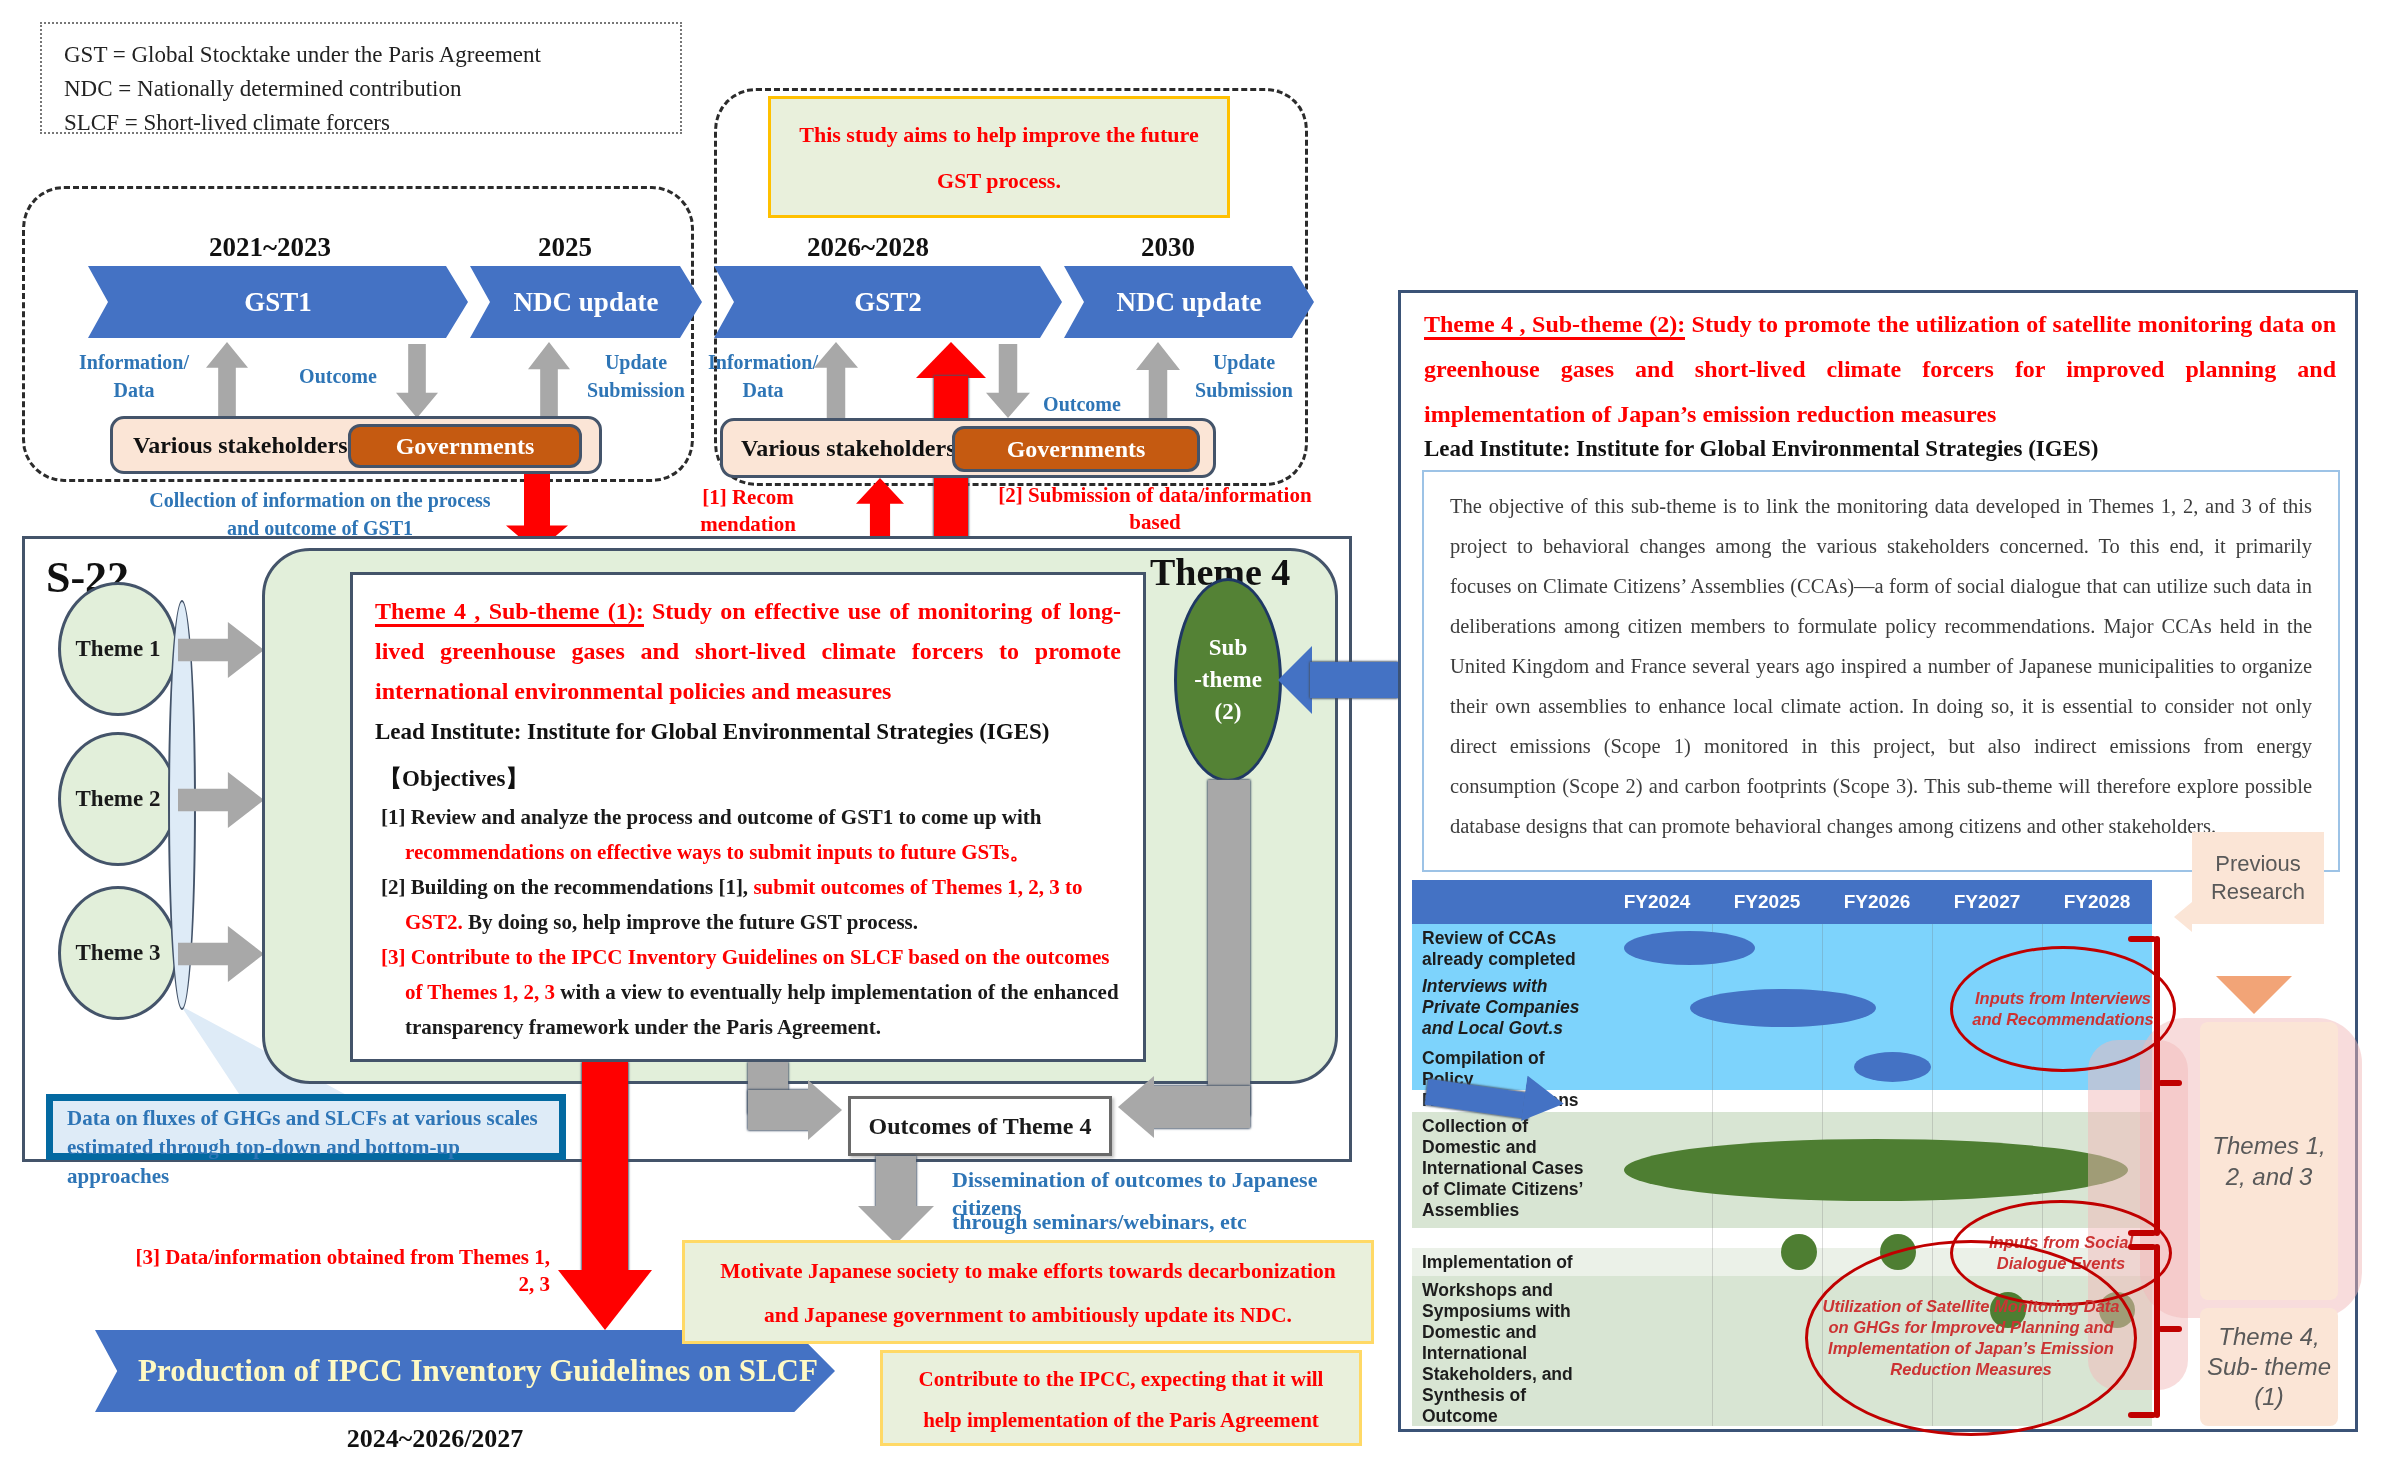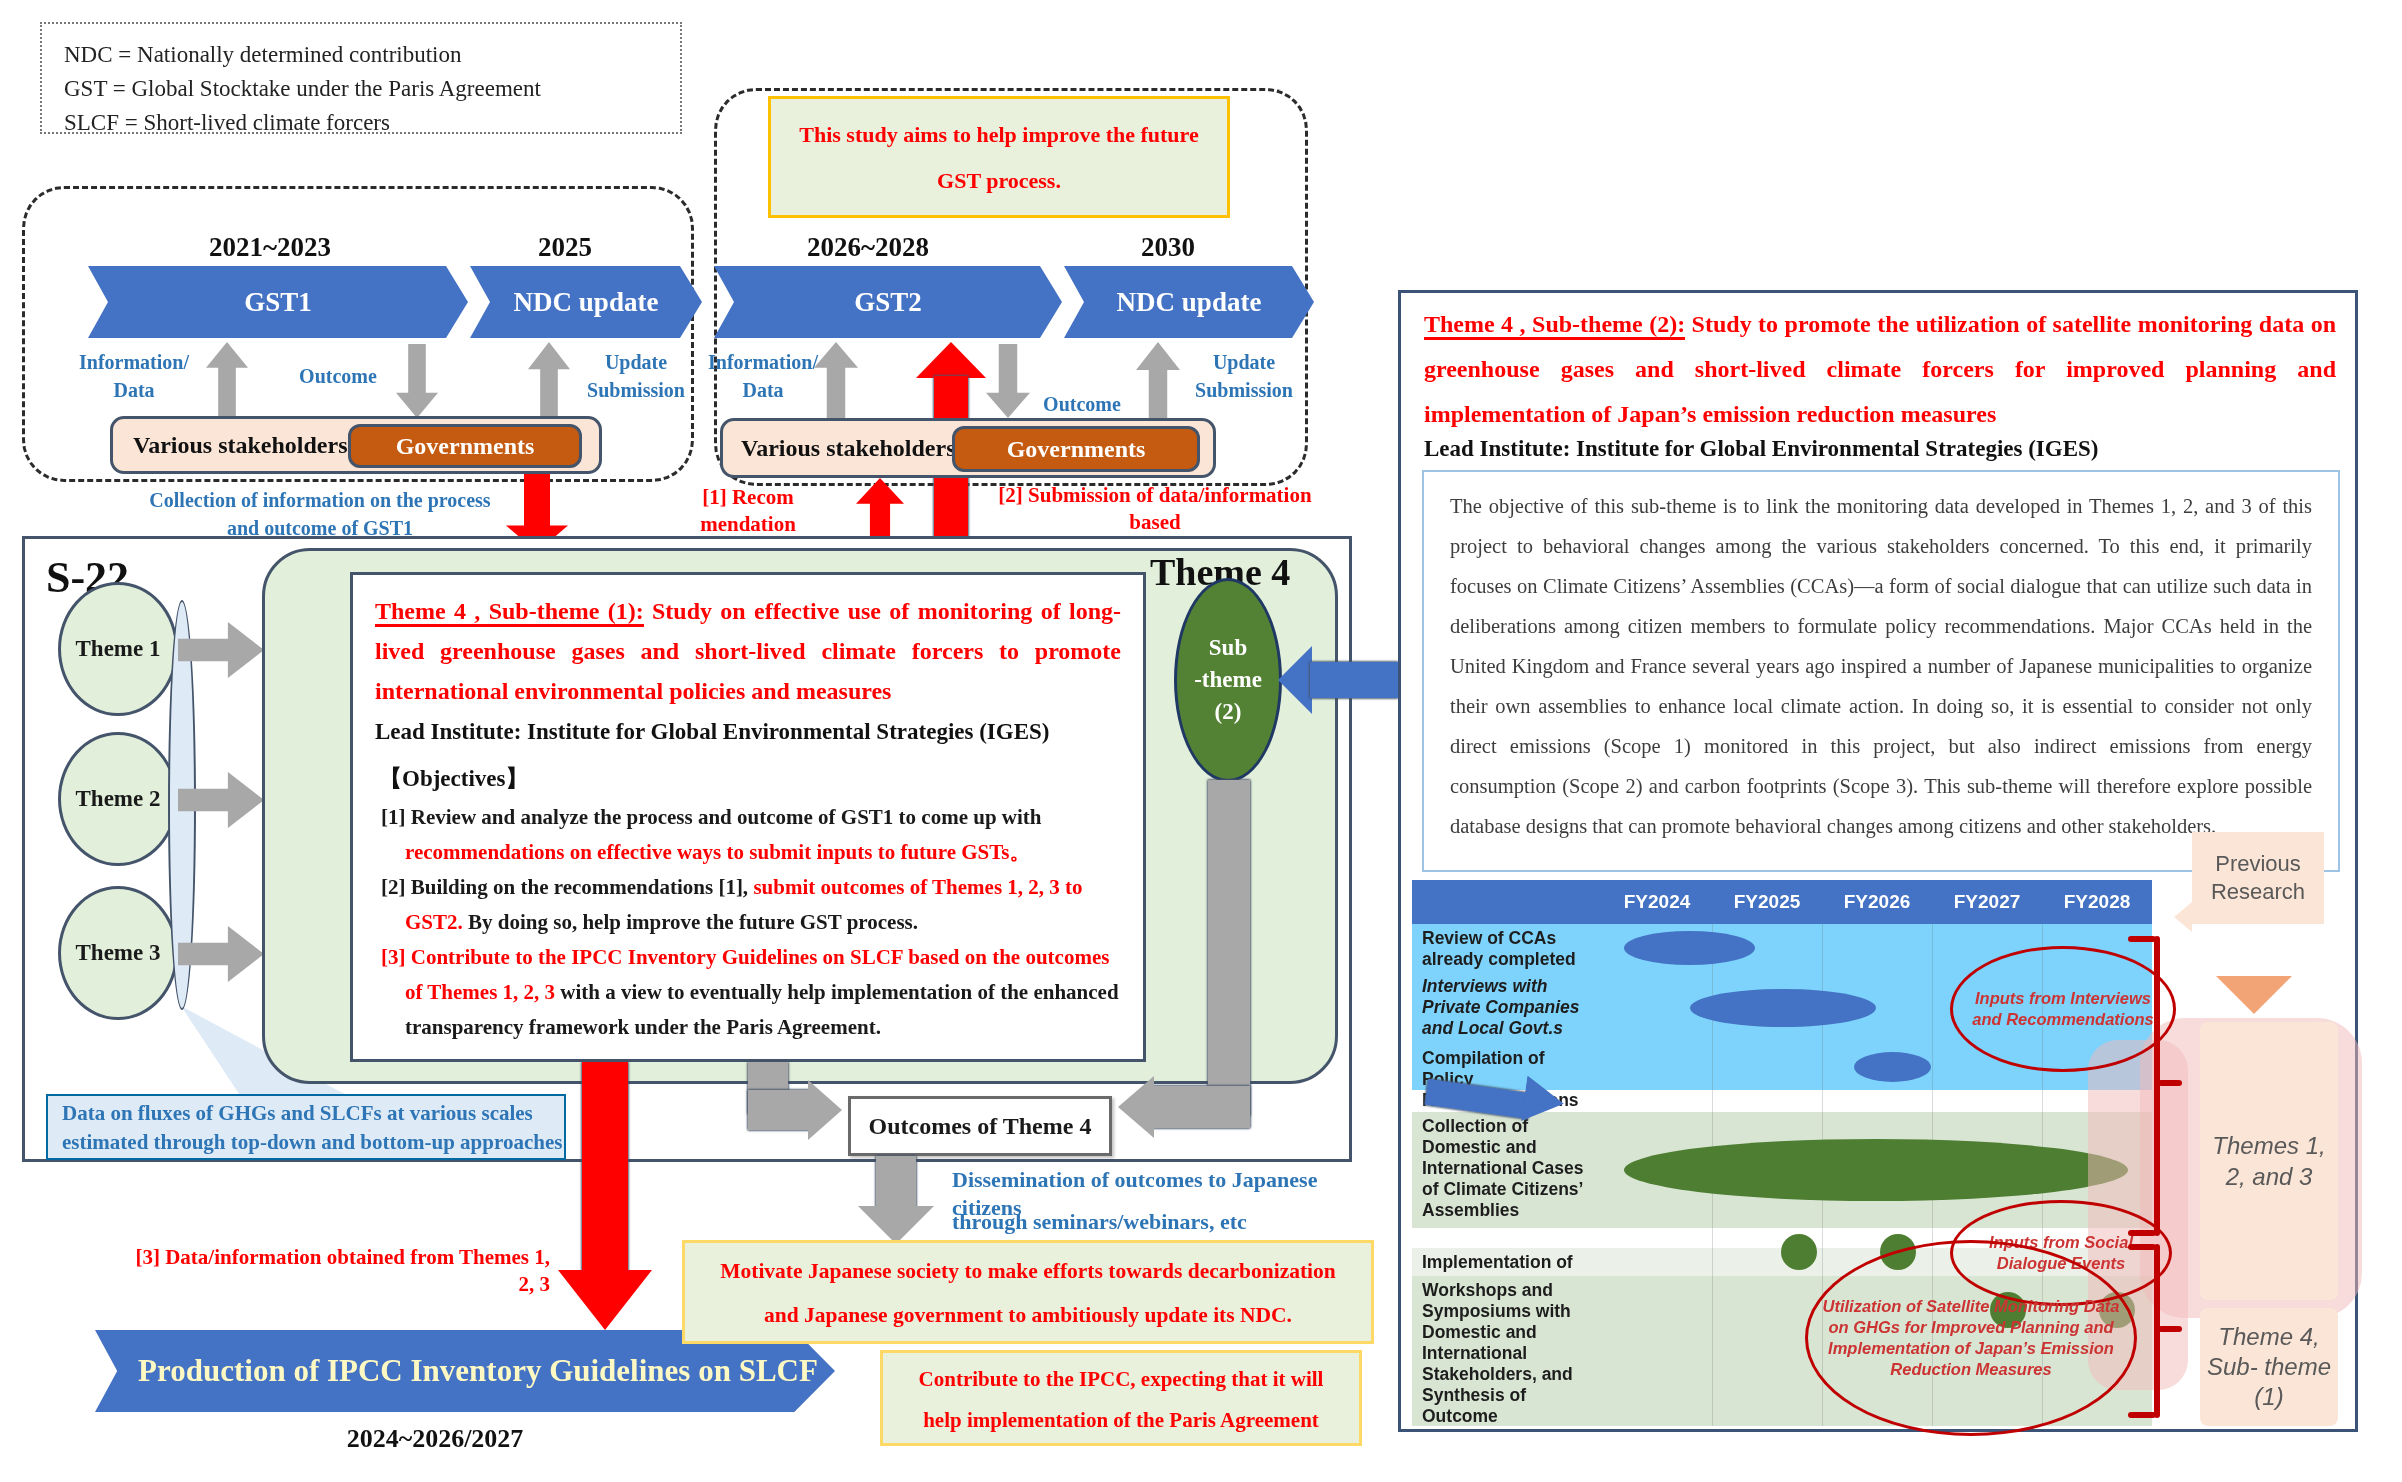--- a/index.html
+++ b/index.html
@@ -62,21 +62,21 @@
   .wb-p{font-size:21px;line-height:35px;color:#1a1a1a;font-weight:bold;padding-left:30px;text-indent:-24px;margin:0;}
   .wb-p .r{color:#FF0000;}
   .t4label{left:1150px;top:550px;font-size:38px;font-weight:bold;color:#111;}
   .sub2{left:1174px;top:578px;width:108px;height:204px;border-radius:50%;background:#548235;
         border:3px solid #1F3864;box-sizing:border-box;display:flex;flex-direction:column;
         align-items:center;justify-content:center;}
   .sub2 span{color:#fff;font-size:23px;line-height:32px;font-weight:600;}
   .outc{left:848px;top:1096px;width:264px;height:60px;background:#fff;border:3px solid #6a6a6a;
         box-sizing:border-box;display:flex;align-items:center;justify-content:center;box-shadow:2px 2px 3px rgba(0,0,0,.25);}
   .outc span{font-size:24px;font-weight:bold;}
-  .flux{left:46px;top:1094px;width:520px;height:66px;background:#DEEBF7;border:2px solid #0369a1;
+  .flux{left:46px;top:1094px;width:520px;height:66px;background:#DEEBF7;border:7px solid #0369a1;
         box-sizing:border-box;padding-top:3px;}
   .flux div{font-size:21px;line-height:29px;font-weight:bold;color:#2E75B6;padding-left:14px;}
   
   .banner{left:95px;top:1330px;width:740px;height:82px;background:#4472C4;
           clip-path:polygon(0 0,94.5% 0,100% 50%,94.5% 100%,0 100%,3% 50%);
           display:flex;align-items:center;justify-content:center;filter:drop-shadow(0 0 1px #1F3864);}
   .banner span{color:#fef9c3;font-size:31px;font-weight:bold;padding-left:26px;}
   .b-cap{left:270px;top:1424px;width:330px;font-size:26px;font-weight:bold;text-align:center;color:#111;}
   .ybox{background:#E9F0DC;border:3px solid #FFD966;box-sizing:border-box;}
   .ybox div{color:#FF0000;font-weight:bold;text-align:center;}
@@ -114,22 +114,22 @@
   .peach{background:#FBE5D6;}
   .side-t{font-family:"Liberation Sans","DejaVu Sans",sans-serif;color:#595959;text-align:center;}
   .pink{position:absolute;background:rgba(242,186,186,.5);}
 </style>
 </head>
 <body>
 
 <div id="stage">
 
   <div class="abs legend">
+    <div>GST = Global Stocktake under the Paris Agreement</div>
     <div>NDC = Nationally determined contribution</div>
-    <div>GST = Global Stocktake under the Paris Agreement</div>
     <div>SLCF = Short-lived climate forcers</div>
   </div>
 
   <div class="abs dash2"></div>
   <div class="abs dash1"></div>
 
   <div class="abs study">
     <div>This study aims to help improve the future</div>
     <div>GST process.</div>
   </div>

